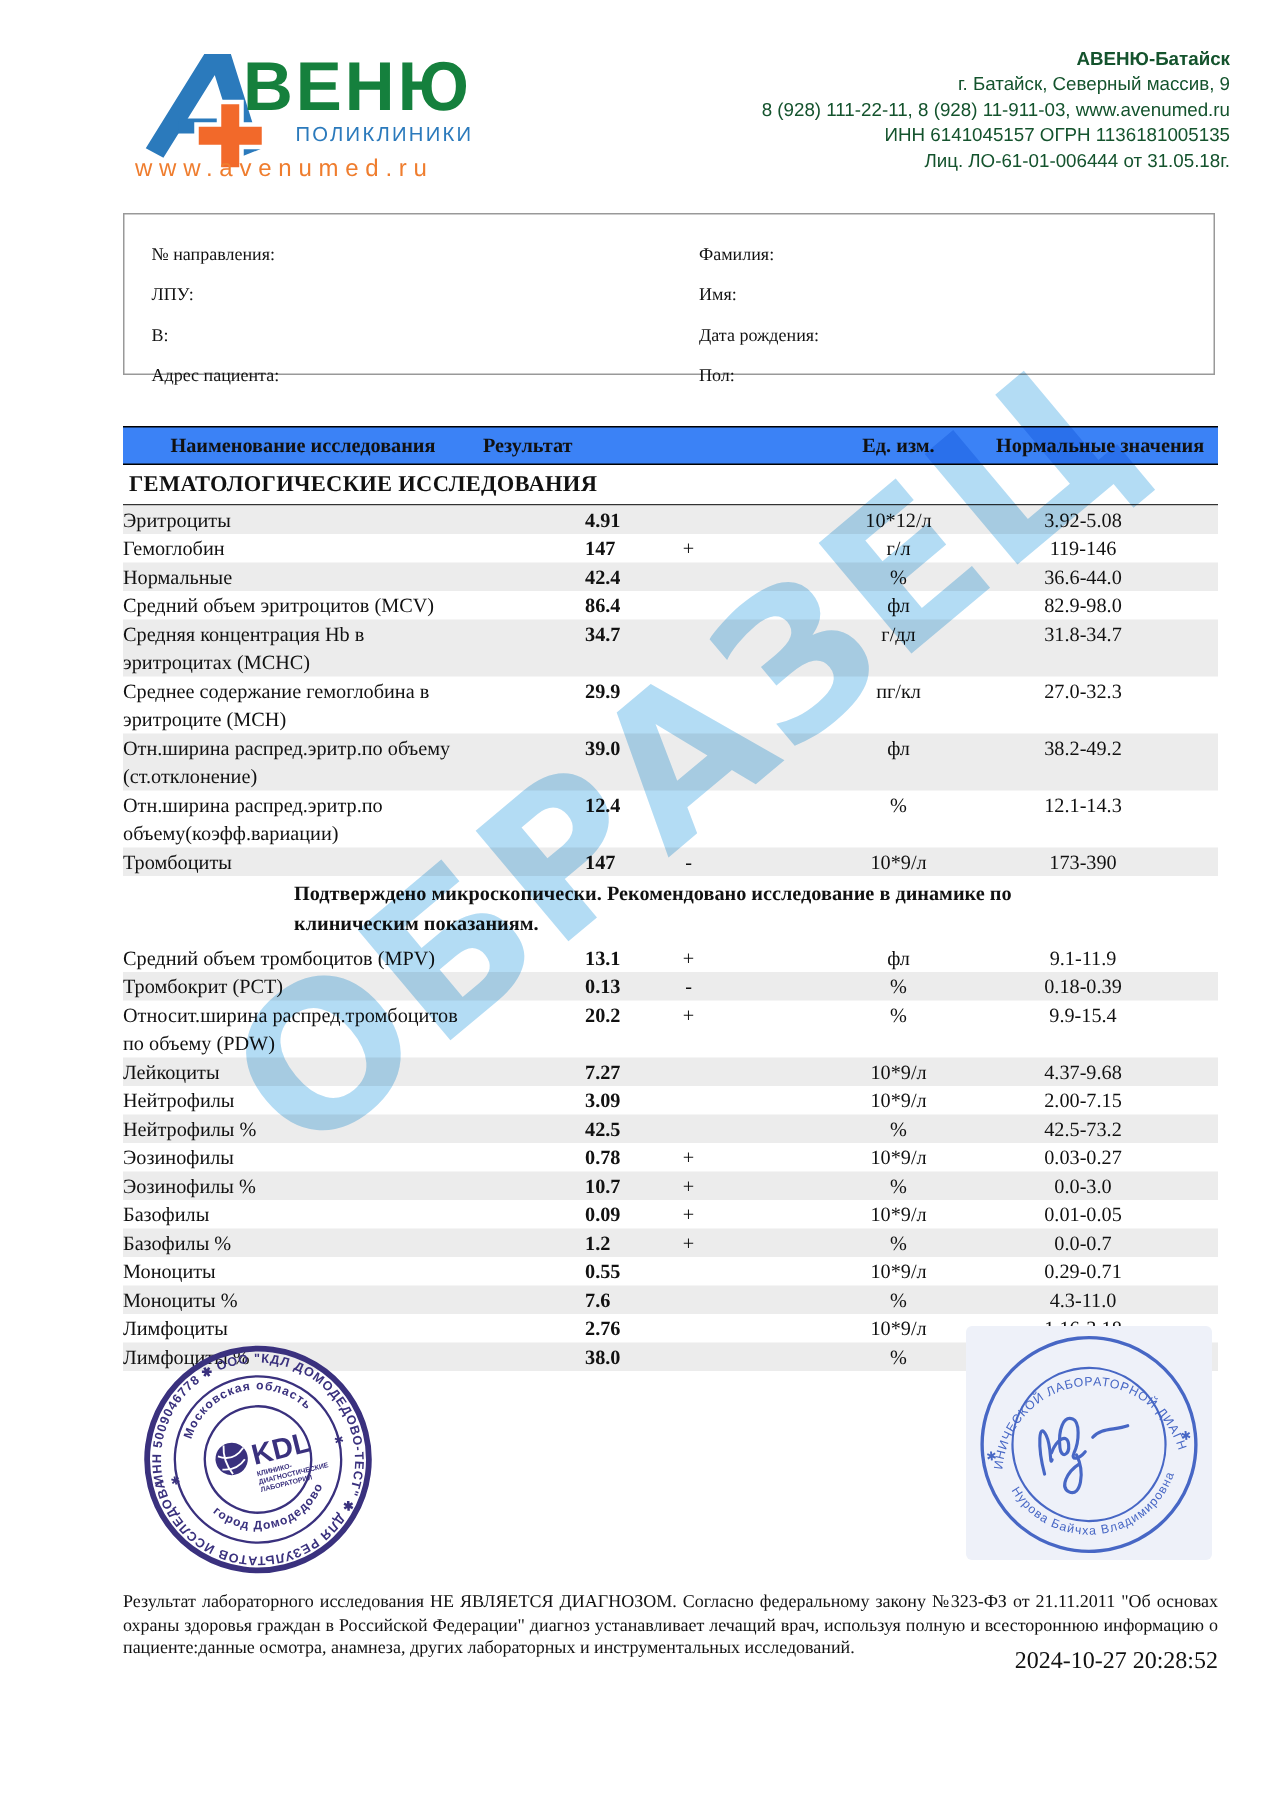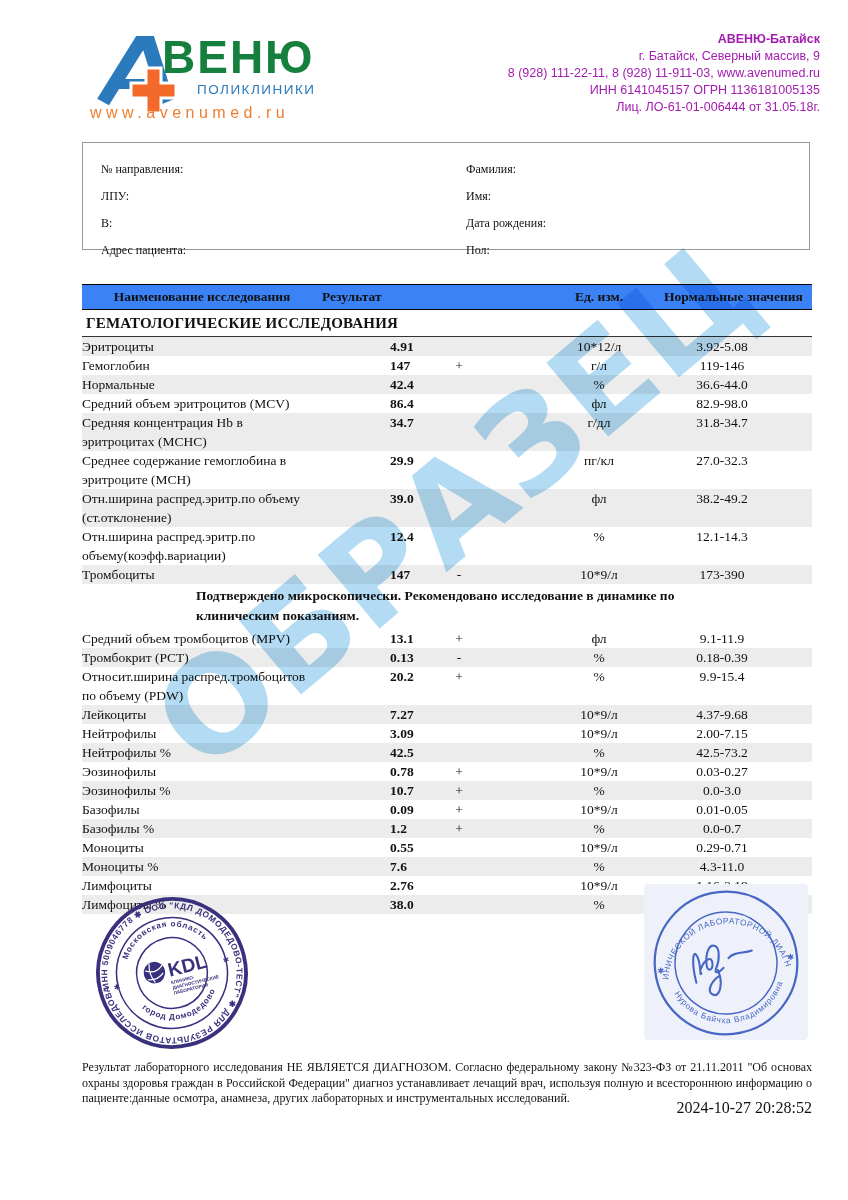--- a/index.html
+++ b/index.html
@@ -8,21 +8,21 @@
   
   .logo-block{position:absolute;left:90px;top:28px;width:270px;height:100px;}
   .logo-mark{position:absolute;left:4px;top:8px;}
   .logo-brand{position:absolute;left:72px;top:2px;font-family:"Liberation Sans",sans-serif;
               font-weight:bold;font-size:46px;letter-spacing:2px;color:#15803d;}
   .logo-sub{position:absolute;left:107px;top:54px;font-family:"Liberation Sans",sans-serif;
             font-size:13.5px;letter-spacing:1.5px;color:#2b7abc;}
   .logo-site{position:absolute;left:0px;top:76px;font-family:"Liberation Sans",sans-serif;
              font-weight:normal;font-size:16px;letter-spacing:4.5px;color:#ef7d2e;}
   .clinic-block{position:absolute;right:28px;top:31px;width:430px;text-align:right;
-                font-family:"Liberation Sans",sans-serif;font-size:12.5px;line-height:17px;color:#a21caf;}
+                font-family:"Liberation Sans",sans-serif;font-size:12.5px;line-height:17px;color:#14532d;}
   .clinic-block .b{font-weight:bold;}
   
   .patient-box{position:absolute;left:82px;top:142px;width:726px;height:106px;border:1px solid #999;}
   .pcol{position:absolute;top:13px;font-size:12px;line-height:27px;}
   .pcol.left{left:18px;}
   .pcol.right{left:383px;}
   
   .rtable{position:absolute;left:82px;top:284px;width:730px;font-size:13.5px;}
   .trow{display:flex;align-items:flex-start;line-height:19px;}
   .trow.shaded{background:#ececec;}

